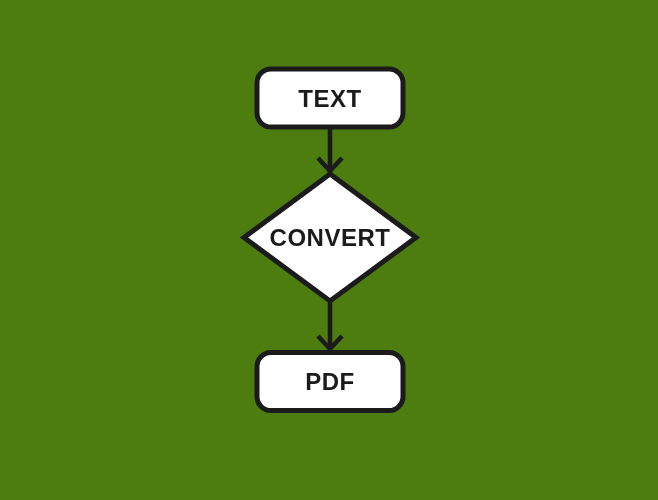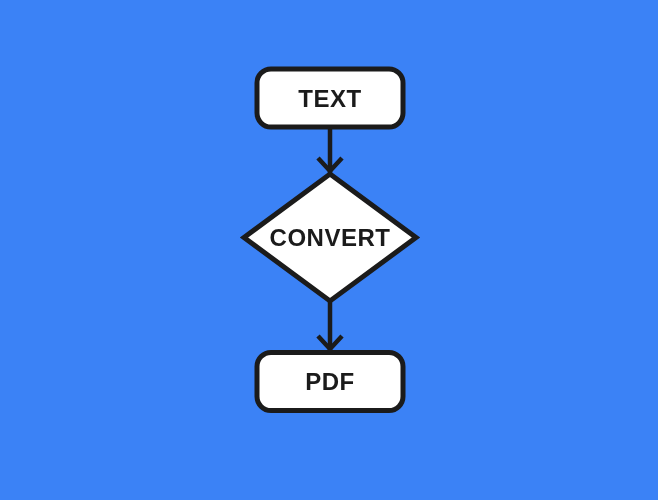--- a/index.html
+++ b/index.html
@@ -8,21 +8,21 @@
     width: 658px;
     height: 500px;
     background: #ffffff;
     overflow: hidden;
     font-family: "Liberation Sans", sans-serif;
   }
   .stage {
     position: relative;
     width: 658px;
     height: 500px;
-    background: #3b82f6;
+    background: #4d7c0f;
   }
   svg { display: block; }
   .shape {
     fill: #ffffff;
     stroke: #1b1b1b;
     stroke-width: 5;
   }
   .connector {
     stroke: #1b1b1b;
     stroke-width: 4.5;

